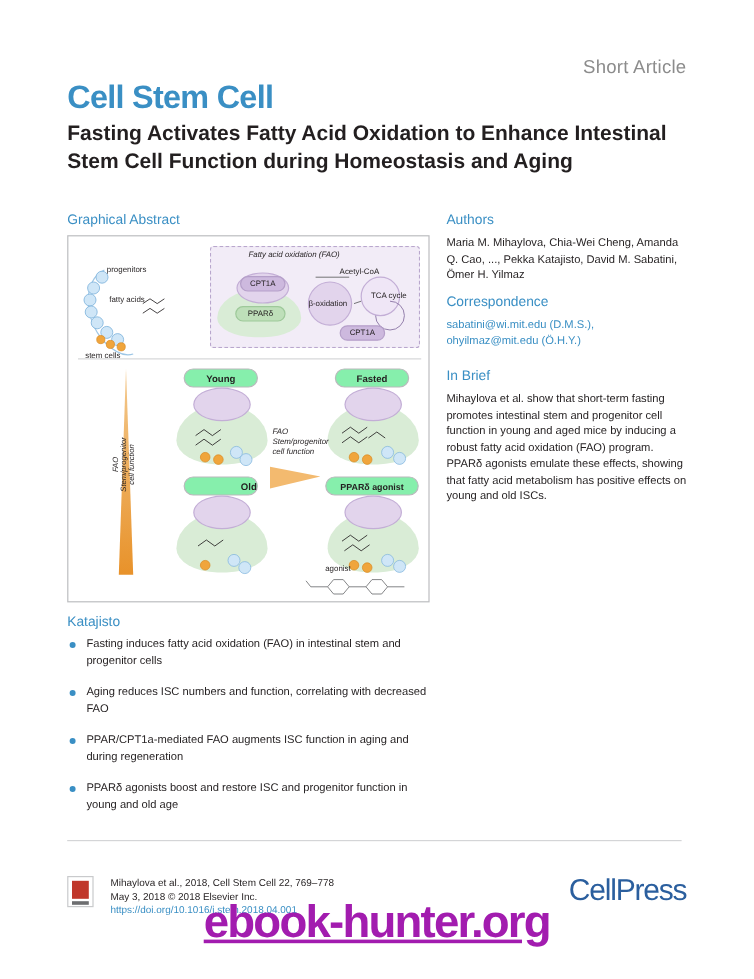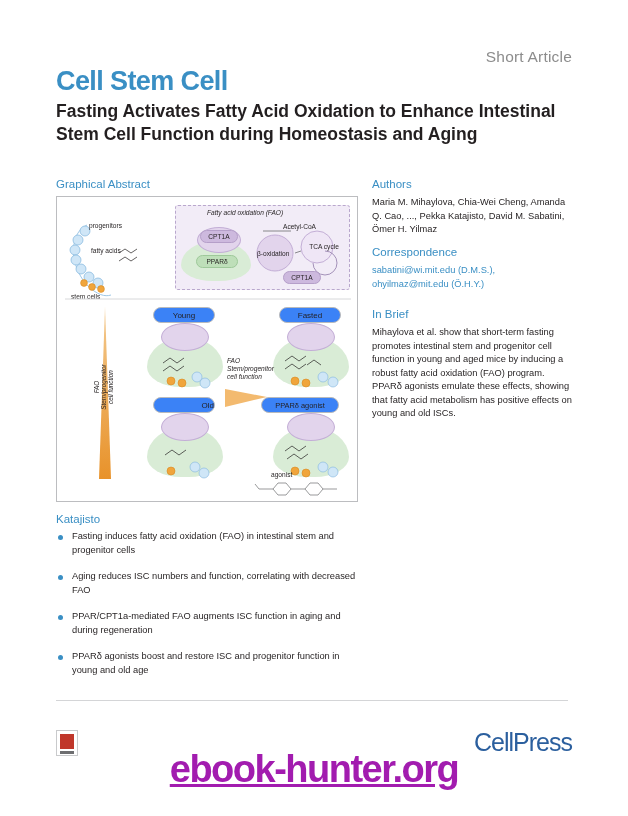--- a/index.html
+++ b/index.html
@@ -79,28 +79,29 @@
     border-radius: 50% 50% 45% 45%/60% 60% 40% 40%;
   }
   .nucleus {
     position: absolute;
     background: #e2d4ec;
     border: 1px solid #c3aed6;
     border-radius: 50%;
   }
   .tag {
     position: absolute;
-    background: #3b82f6;
+    background: #86efac;
     border: 1px solid #b9babc;
     border-radius: 9px;
     font-size: 8px;
     color: #231f20;
     text-align: center;
     line-height: 15px;
     height: 16px;
+    font-weight: bold;
   }
   .pill {
     position: absolute;
     border-radius: 8px;
     font-size: 6.6px;
     text-align: center;
     line-height: 12px;
     height: 13px;
     color: #231f20;
   }
@@ -328,21 +329,21 @@
         </g>
         <g fill="#cfe6f7" stroke="#7fb4dd" stroke-width="0.6">
           <circle cx="48" cy="30" r="5"></circle>
           <circle cx="58" cy="35" r="5"></circle>
         </g>
       </svg>
 
       <div class="lbl lbl-i" style="left:170px; top:160px; width:60px; line-height:8px;">FAO<br>Stem/progenitor<br>cell function</div>
 
       <div class="tag" style="left:96px; top:200px; width:62px;text-align:right;">Old</div>
-      <div class="tag" style="left:204px; top:200px; width:78px; font-size:7.4px;">PPARδ agonist</div>
+      <div class="tag" style="left:214px; top:200px; width:78px; font-size:7.4px;">PPARδ agonist</div>
 
       <svg style="position:absolute; left:168px; top:188px;" width="44" height="26">
         <polygon points="0,4 42,12 0,22" fill="#f3ba6f"></polygon>
       </svg>
 
       <div class="green-blob" style="left:90px; top:230px; width:76px; height:50px;"></div>
       <div class="nucleus" style="left:104px; top:216px; width:48px; height:28px;"></div>
       <svg style="position:absolute; left:92px; top:240px;" width="74" height="42">
         <g stroke="#231f20" stroke-width="0.7" fill="none">
           <path d="M16 18 l7 -5 l7 5 l7 -5"></path>
@@ -409,16 +410,21 @@
   <div class="rc" id="brief-block">
     <div class="rc-heading">In Brief</div>
     <div class="rc-body">Mihaylova et al. show that short-term fasting promotes intestinal stem and progenitor cell function in young and aged mice by inducing a robust fatty acid oxidation (FAO) program. PPARδ agonists emulate these effects, showing that fatty acid metabolism has positive effects on young and old ISCs.</div>
   </div>
 
   <div class="footer-rule"></div>
   <div class="footer-logo-box">
     <div class="flb-inner"></div>
     <div class="flb-bar"></div>
   </div>
+  <div class="footer-text">
+    <div>Mihaylova et al., 2018, Cell Stem Cell 22, 769–778</div>
+    <div>May 3, 2018 © 2018 Elsevier Inc.</div>
+    <div class="doi">https://doi.org/10.1016/j.stem.2018.04.001</div>
+  </div>
   <div class="cellpress">CellPress</div>
   <div class="watermark">ebook-hunter.org</div>
 
 </div>
 
 </body></html>

